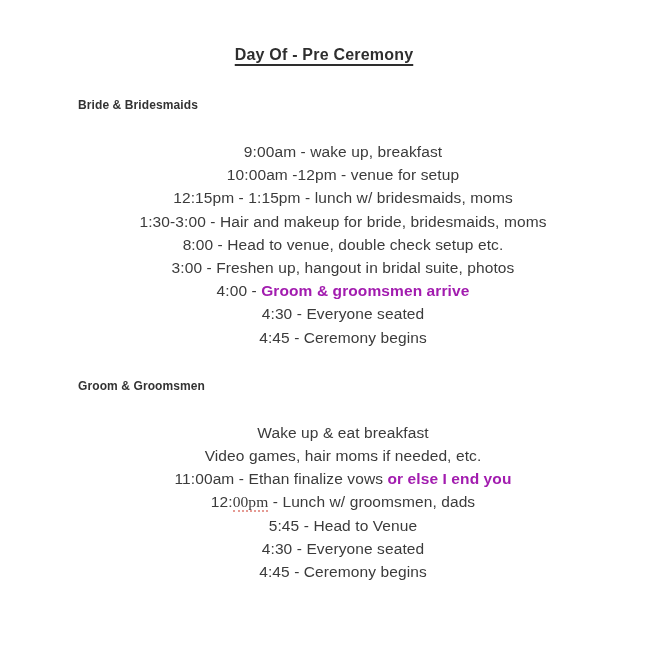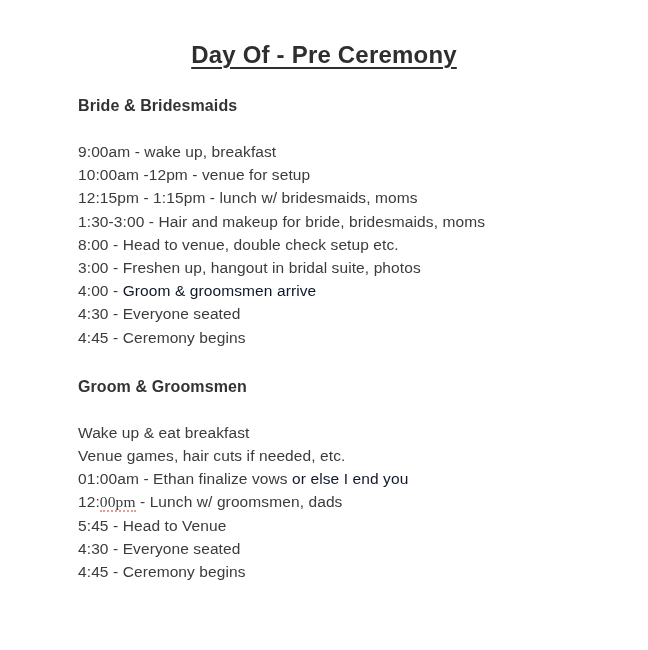--- a/index.html
+++ b/index.html
@@ -11,55 +11,56 @@
     width: 648px;
     height: 650px;
     overflow: hidden;
     font-family: "Liberation Sans", "DejaVu Sans", sans-serif;
     color: #3b3b3b;
     -webkit-font-smoothing: antialiased;
   }
   .doc-title {
     margin: 0;
     padding-top: 42px;
-    font-size: 24px;
+    font-size: 16px;
     font-weight: 700;
     line-height: 26px;
     text-align: center;
     color: #2e2e2e;
     text-decoration: underline;
     text-decoration-thickness: 2px;
     text-underline-offset: 4px;
     letter-spacing: 0.2px;
   }
   .content {
     padding-left: 78px;
     padding-right: 40px;
   }
   .section-heading {
     margin: 26px 0 0 0;
-    font-size: 16px;
+    font-size: 12px;
     font-weight: 700;
     line-height: 23px;
     color: #333333;
     letter-spacing: 0.1px;
   }
   .lines {
     margin-top: 23px;
   }
   .line {
     margin: 0;
     font-size: 15.5px;
     line-height: 23.2px;
     letter-spacing: 0.1px;
     white-space: nowrap;
+    text-align: center;
   }
   .line .bold {
-    font-weight: 400;
-    color: #0f172a;
+    font-weight: 700;
+    color: #a21caf;
   }
   .line .spell {
     border-bottom: 2px dotted var(--spell-color, #e59a93);
     font-family: Liberation Serif, serif;
   }
   .line .spell:empty {
     display: none;
     border: none;
   }
   .line span:empty {
@@ -94,23 +95,23 @@
 
   <p class="line"><span class="pre">4:45 - Ceremony begins</span></p>
 </div>
   </section>
 
   <section class="schedule-section">
     <h2 class="section-heading">Groom &amp; Groomsmen</h2>
     <div class="lines">
   <p class="line"><span class="pre">Wake up &amp; eat breakfast</span></p>
 
-  <p class="line"><span class="pre">Venue games, hair cuts if needed, etc.</span></p>
+  <p class="line"><span class="pre">Video games, hair moms if needed, etc.</span></p>
 
-  <p class="line"><span class="pre">01:00am - Ethan finalize vows </span><span class="bold">or else I end you</span></p>
+  <p class="line"><span class="pre">11:00am - Ethan finalize vows </span><span class="bold">or else I end you</span></p>
 
   <p class="line"><span class="pre">12:</span><span class="spell">00pm</span><span class="post"> - Lunch w/ groomsmen, dads</span></p>
 
 
   <p class="line"><span class="pre">5:45 - Head to Venue</span></p>
 
 
   <p class="line"><span class="pre">4:30 - Everyone seated</span></p>
 
   <p class="line"><span class="pre">4:45 - Ceremony begins</span></p>

